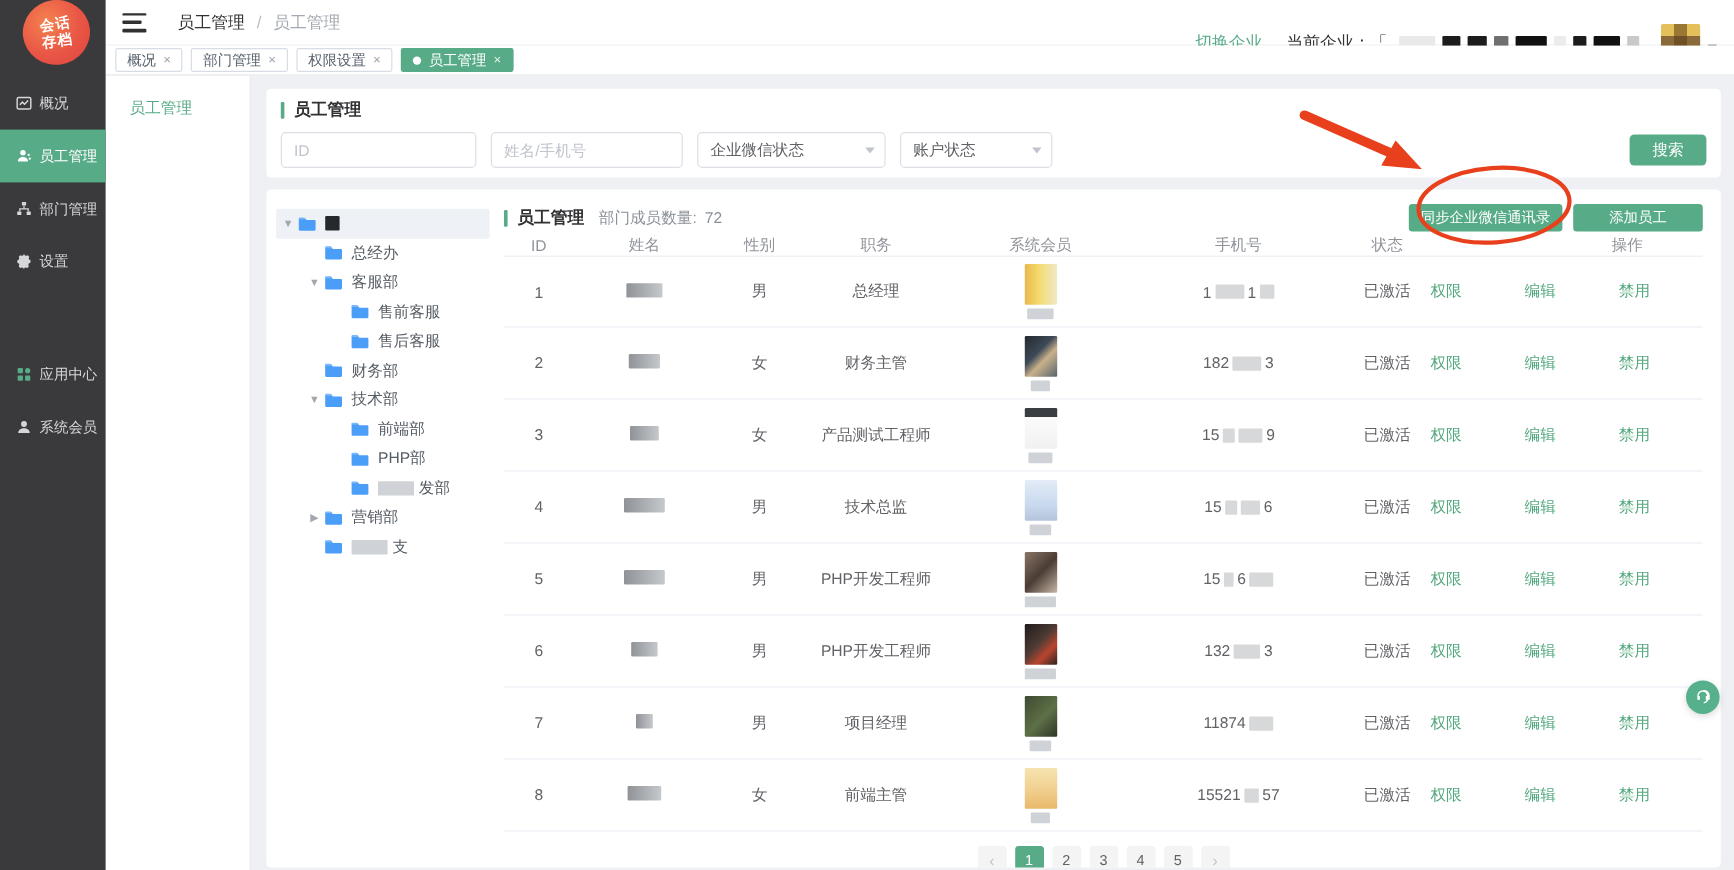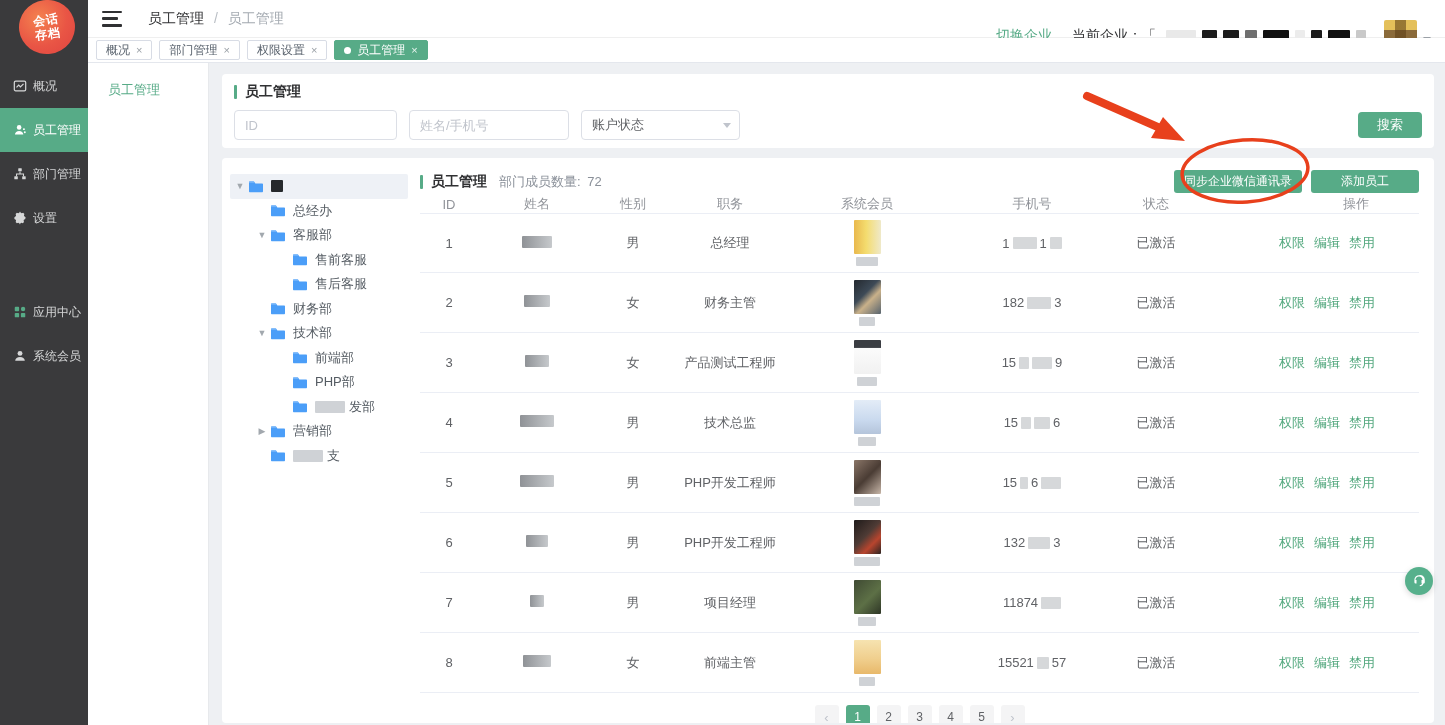--- a/index.html
+++ b/index.html
@@ -105,21 +105,21 @@
   .grid-head { height:40px; font-size:13px; color:#909399; margin-top:2px; }
   .grid-head > div, .grid-row > div { text-align:center; }
   .grid-head > div:last-child { text-align:right; padding-right:50px; }
   .grid-row { height:60px; border-bottom:1px solid #ebeef5; font-size:13px; color:#606266; }
   .grid-row:first-of-type { border-top:1px solid #ebeef5; }
   .member-cell { display:flex; flex-direction:column; align-items:center; gap:3px; }
   .member-avatar { width:27px; height:34px; border-radius:1px; }
   .phone-cell { display:flex; align-items:center; justify-content:center; gap:3px; }
   .phone-cell .redact { height:12px; background:#d6d8da; }
   .name-cell .redact { height:12px; background:linear-gradient(90deg,#8f9296,#c6c9cc); }
-  .actions-cell { display:flex; gap:9px; justify-content:flex-end; padding-right:44px; }
+  .actions-cell { display:flex; gap:9px; justify-content:space-between; padding-right:44px; }
   .actions-cell span { color:#53a87e; cursor:pointer; }
 
   
   .pager { display:flex; justify-content:center; align-items:center; gap:7px; padding:12px 0 10px; }
   .pg { min-width:24px; height:24px; border-radius:3px; background:#f4f4f5; color:#606266; font-size:12px;
     display:flex; align-items:center; justify-content:center; cursor:pointer; padding:0 6px; }
   .pg.arrow { color:#c0c4cc; font-size:13px; }
   .pg.active { background:#57ab87; color:#fff; }
 
   
@@ -260,21 +260,25 @@
   <div class="main">
 
     <div class="card filter-card">
       <div class="blk-title">
         <span class="bar"></span>
         <span>员工管理</span>
       </div>
       <div class="filter-row">
         <input class="f-input" style="width: 163px;" placeholder="ID">
         <input class="f-input" style="width: 160px;" placeholder="姓名/手机号">
-        <div class="f-select" style="width:159px">
+        <div class="f-select" style="width:157px">
+          <span>企业微信状态</span>
+          <span class="chev"></span>
+        </div>
+        <div class="f-select" style="width:127px">
           <span>账户状态</span>
           <span class="chev"></span>
         </div>
         <button class="btn search-btn">搜索</button>
       </div>
     </div>
 
     <div class="card table-card">
       <div class="tree" id="dept-tree">
           <div class="tree-node selected" style="padding-left: 4px;">

